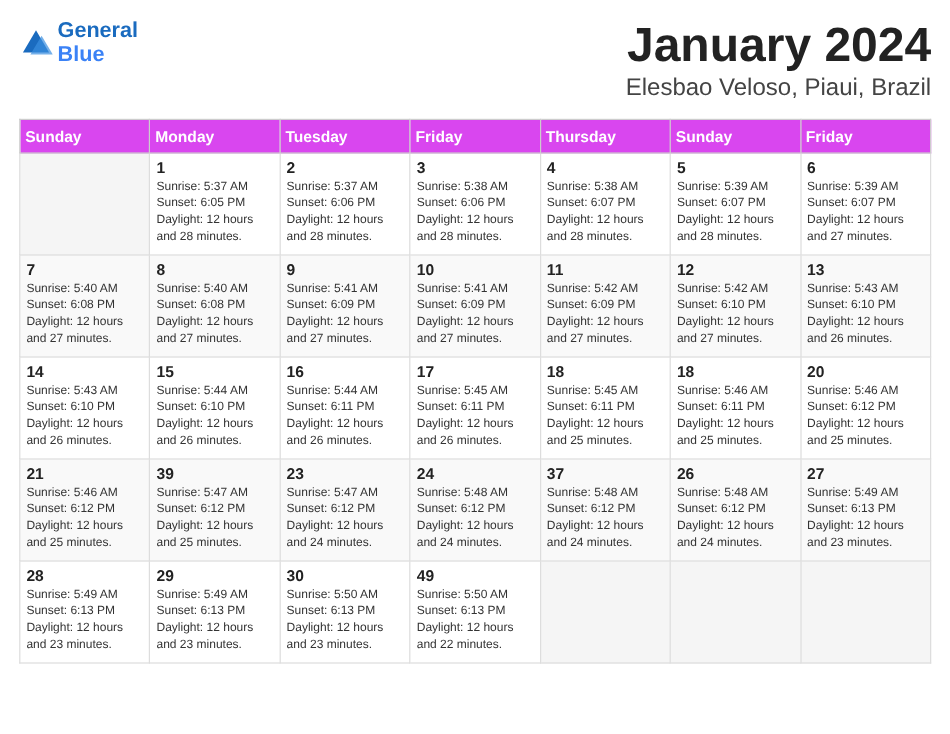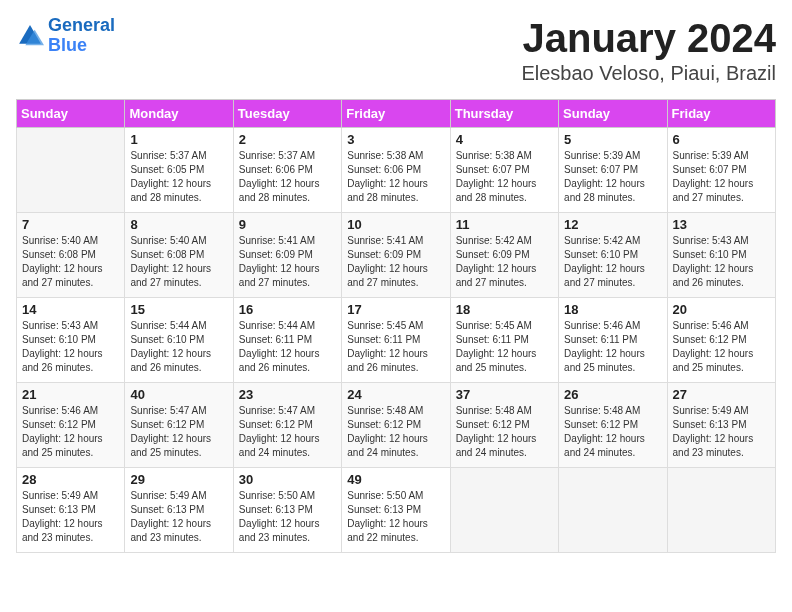--- a/index.html
+++ b/index.html
@@ -209,21 +209,21 @@
           <span class="day-num">20</span>
           <div class="day-info">Sunrise: 5:46 AM<br>Sunset: 6:12 PM<br>Daylight: 12 hours<br>and 25 minutes.</div>
         </td>
       </tr>
       <tr>
         <td>
           <span class="day-num">21</span>
           <div class="day-info">Sunrise: 5:46 AM<br>Sunset: 6:12 PM<br>Daylight: 12 hours<br>and 25 minutes.</div>
         </td>
         <td>
-          <span class="day-num">40</span>
+          <span class="day-num">39</span>
           <div class="day-info">Sunrise: 5:47 AM<br>Sunset: 6:12 PM<br>Daylight: 12 hours<br>and 25 minutes.</div>
         </td>
         <td>
           <span class="day-num">23</span>
           <div class="day-info">Sunrise: 5:47 AM<br>Sunset: 6:12 PM<br>Daylight: 12 hours<br>and 24 minutes.</div>
         </td>
         <td>
           <span class="day-num">24</span>
           <div class="day-info">Sunrise: 5:48 AM<br>Sunset: 6:12 PM<br>Daylight: 12 hours<br>and 24 minutes.</div>
         </td>

